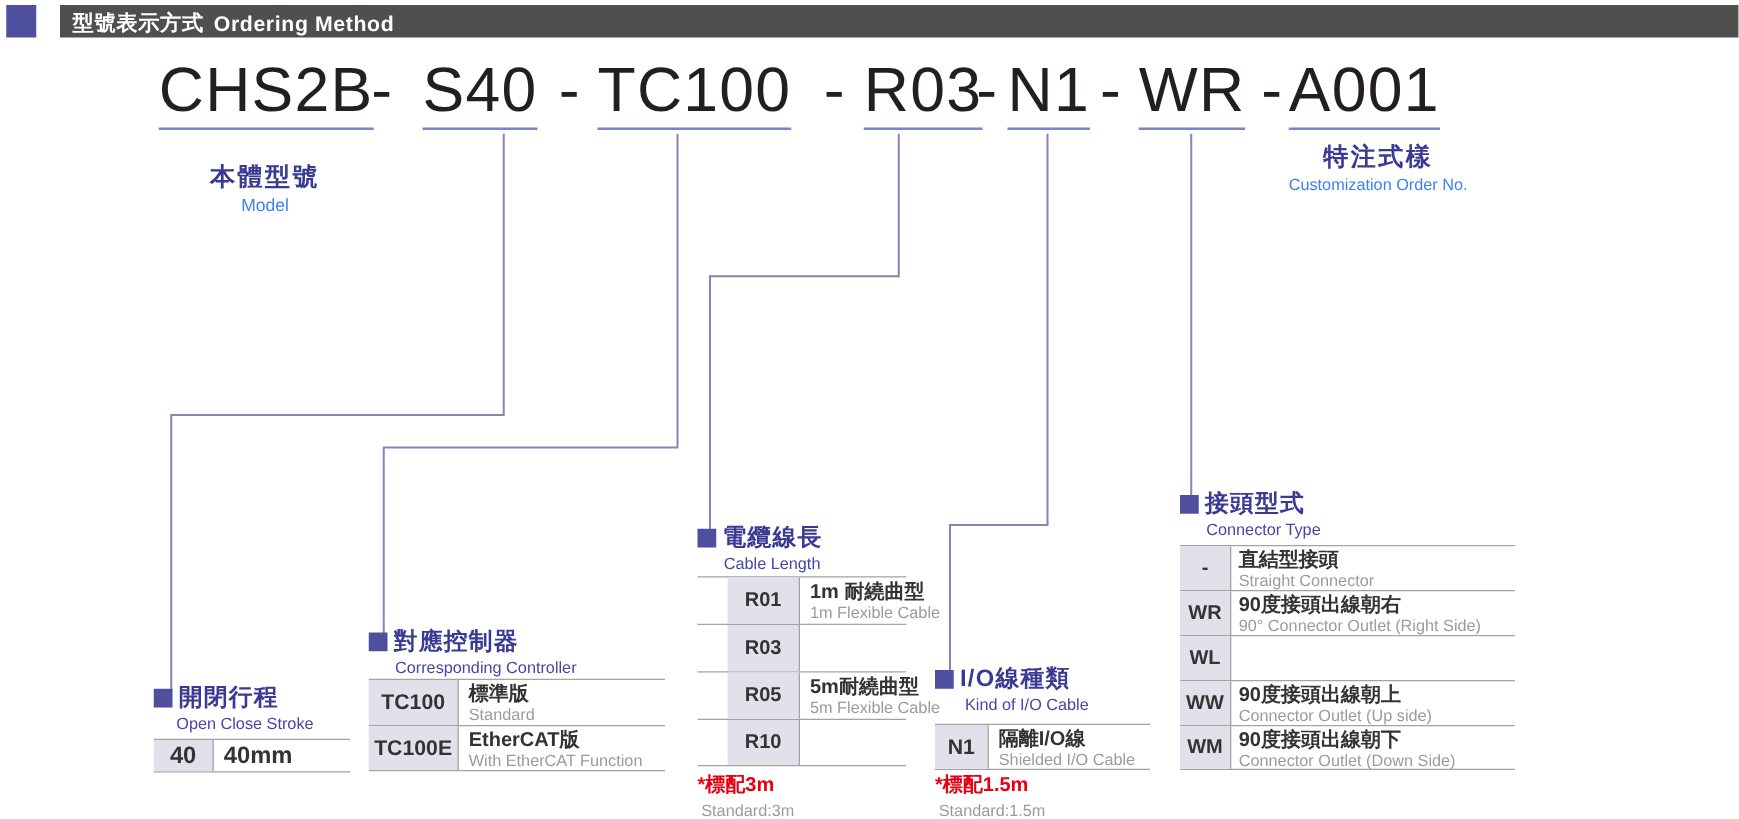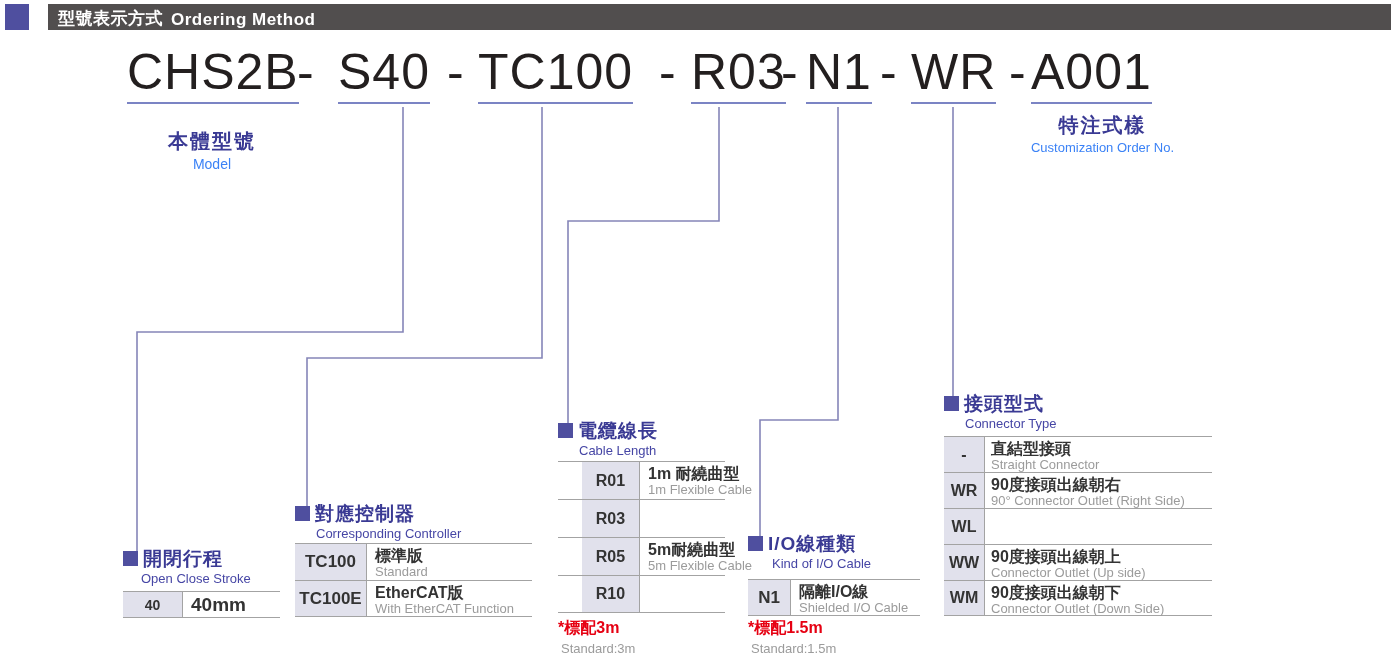--- a/index.html
+++ b/index.html
@@ -35,21 +35,21 @@
   .code{background:#e1e1ec;border-right:1px solid #a3a3a3;display:flex;align-items:center;
     justify-content:center;font-weight:bold;color:#333;flex:none;box-sizing:border-box;}
   .desc{padding:3px 0 0 8px;min-width:0;}
   .dzh{font-size:16px;font-weight:bold;color:#333;line-height:1.15;white-space:nowrap;}
   .den{font-size:13px;color:#9b9b9b;line-height:1.1;white-space:nowrap;}
   .fn{position:absolute;left:0;}
   .fnzh{color:#e60012;font-size:16px;font-weight:bold;white-space:nowrap;}
   .fnen{color:#9b9b9b;font-size:13px;margin:2px 0 0 3px;white-space:nowrap;}
   
   .t1{left:123px;top:548px;width:157px;}
-  .t1 .rows{top:43px;}  .t1 .row{height:27px;}  .t1 .code{width:60px;font-size:14px;}
+  .t1 .rows{top:43px;}  .t1 .row{height:27px;}  .t1 .code{width:48px;font-size:19px;}
   .t1 .desc{display:flex;align-items:center;padding-top:0;}
   .t1 .dzh{font-size:19px;}
   .t2{left:295px;top:503px;width:237px;}
   .t2 .rows{top:40px;}  .t2 .row{height:37px;}  .t2 .code{width:72px;font-size:17px;}
   .t3{left:558px;top:420px;width:167px;}
   .t3 .rows{top:41px;}  .t3 .row{height:38px;}  .t3 .code{width:58px;font-size:16px;margin-left:24px;}
   .t3 .fn{top:198px;}
   .t4{left:748px;top:533px;width:172px;}
   .t4 .rows{top:46px;}  .t4 .row{height:37px;}  .t4 .code{width:43px;font-size:17px;}
   .t4 .fn{top:85px;}  .t4 .ten{margin-left:24px;}

